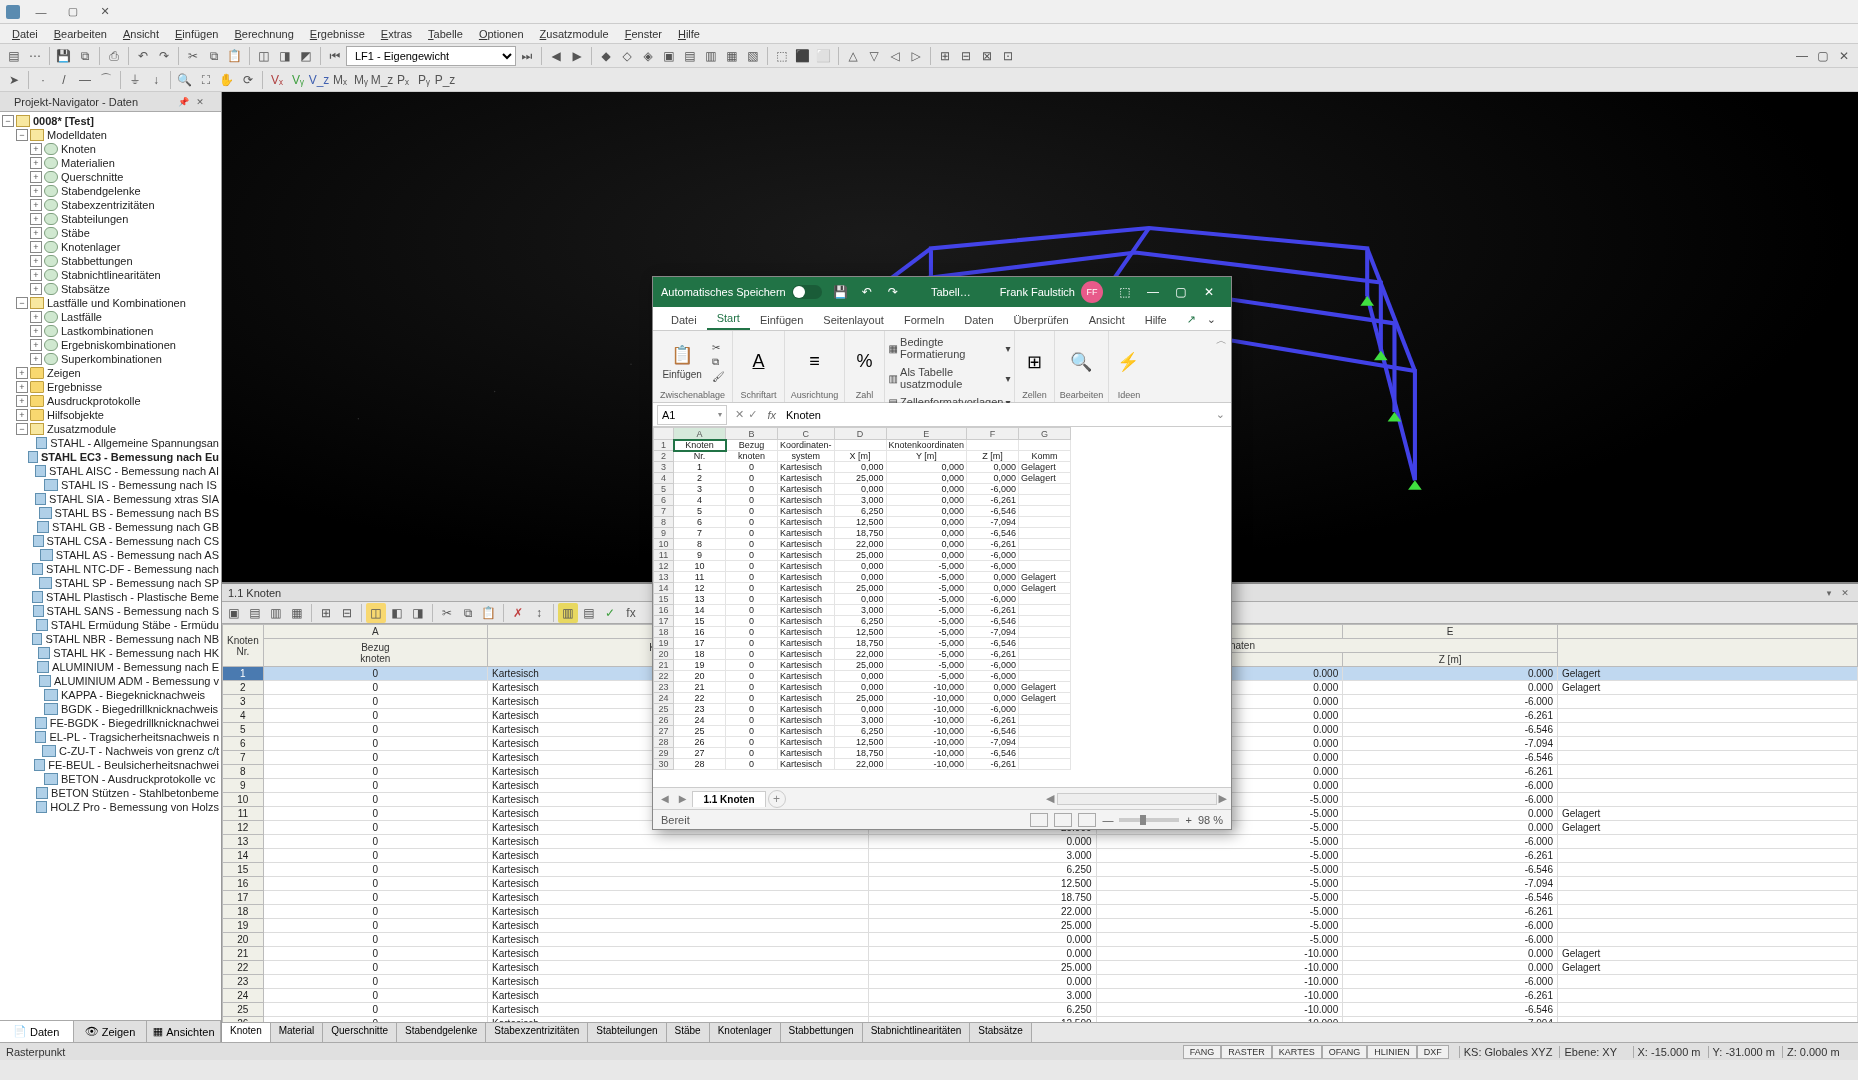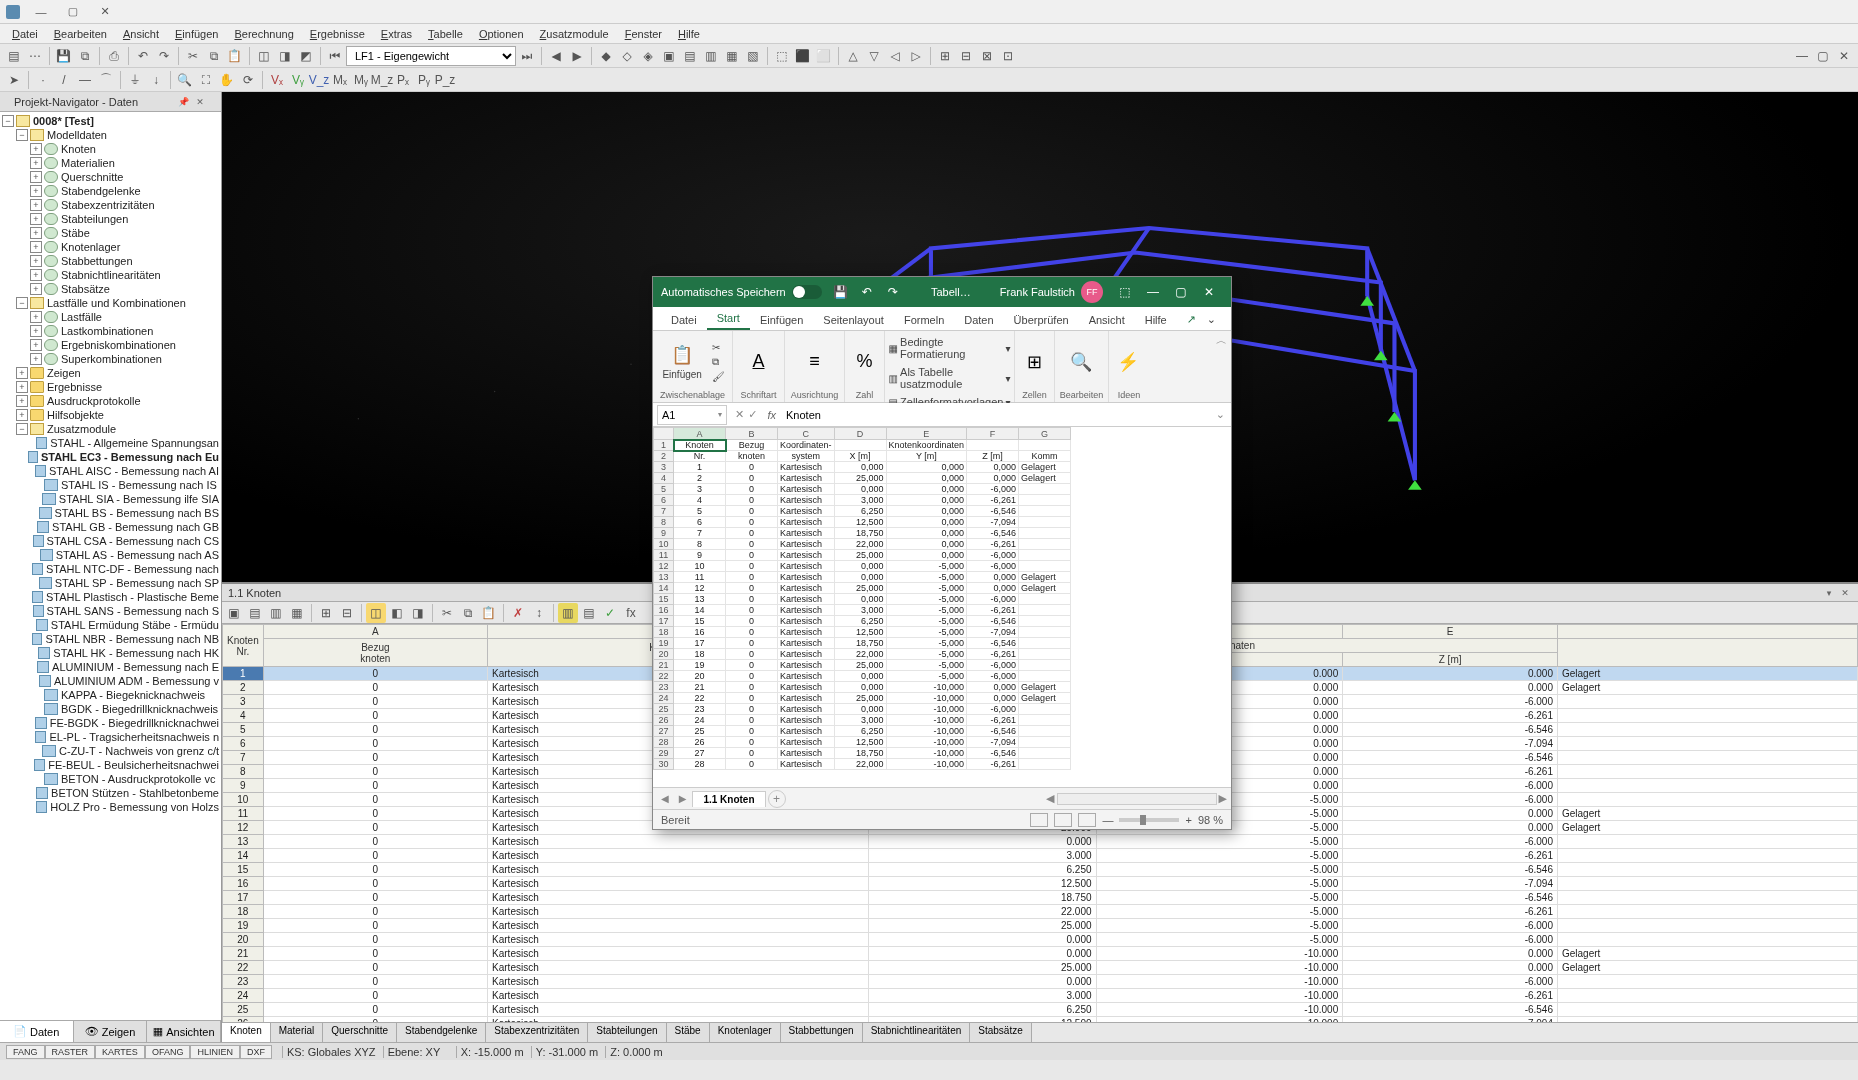--- a/index.html
+++ b/index.html
@@ -423,21 +423,21 @@
         <div class="tree-item">
           <span class="tree-indent" style="width:28px"></span>
           <span style="width:14px;display:inline-block"></span>
           <span class="tree-icon ico-mod"></span>
           <span class="tree-label">STAHL IS - Bemessung nach IS</span>
         </div>
         <div class="tree-item">
           <span class="tree-indent" style="width:28px"></span>
           <span style="width:14px;display:inline-block"></span>
           <span class="tree-icon ico-mod"></span>
-          <span class="tree-label">STAHL SIA - Bemessung ilfe SIA</span>
+          <span class="tree-label">STAHL SIA - Bemessung xtras SIA</span>
         </div>
         <div class="tree-item">
           <span class="tree-indent" style="width:28px"></span>
           <span style="width:14px;display:inline-block"></span>
           <span class="tree-icon ico-mod"></span>
           <span class="tree-label">STAHL BS - Bemessung nach BS</span>
         </div>
         <div class="tree-item">
           <span class="tree-indent" style="width:28px"></span>
           <span style="width:14px;display:inline-block"></span>
@@ -936,20 +936,21 @@
           <div class="table-tab">Knotenlager</div>
           <div class="table-tab">Stabbettungen</div>
           <div class="table-tab">Stabnichtlinearitäten</div>
           <div class="table-tab">Stabsätze</div>
         </div>
     </div>
   </div>
 </div>
 
 <div class="statusbar">
+  <div class="status-left">Rasterpunkt</div>
   <div class="status-toggles" id="status-toggles">
       <div class="status-toggle">FANG</div>
       <div class="status-toggle">RASTER</div>
       <div class="status-toggle">KARTES</div>
       <div class="status-toggle">OFANG</div>
       <div class="status-toggle">HLINIEN</div>
       <div class="status-toggle">DXF</div>
     </div>
   <div class="status-coords">
     <span>KS: Globales XYZ</span>

